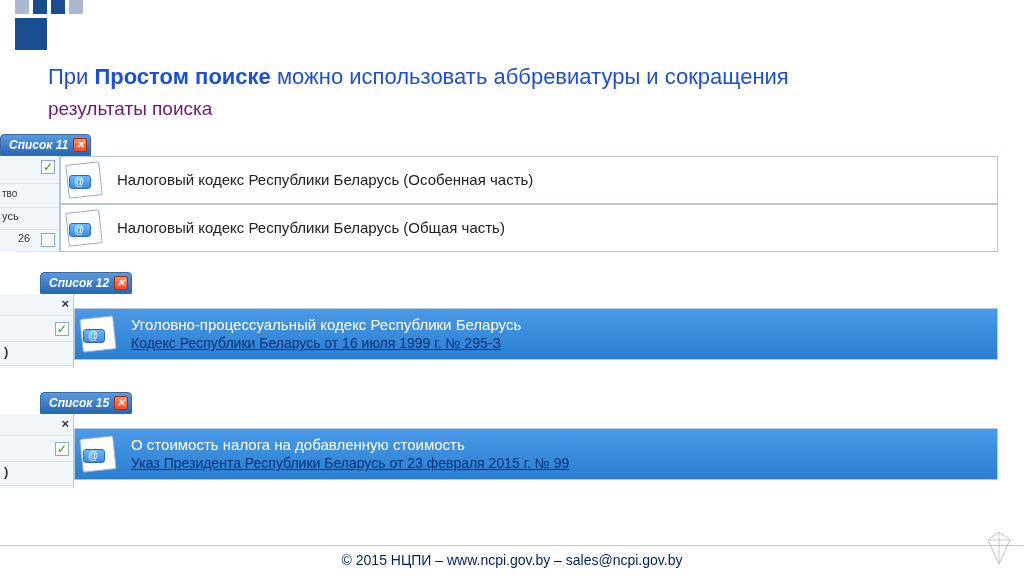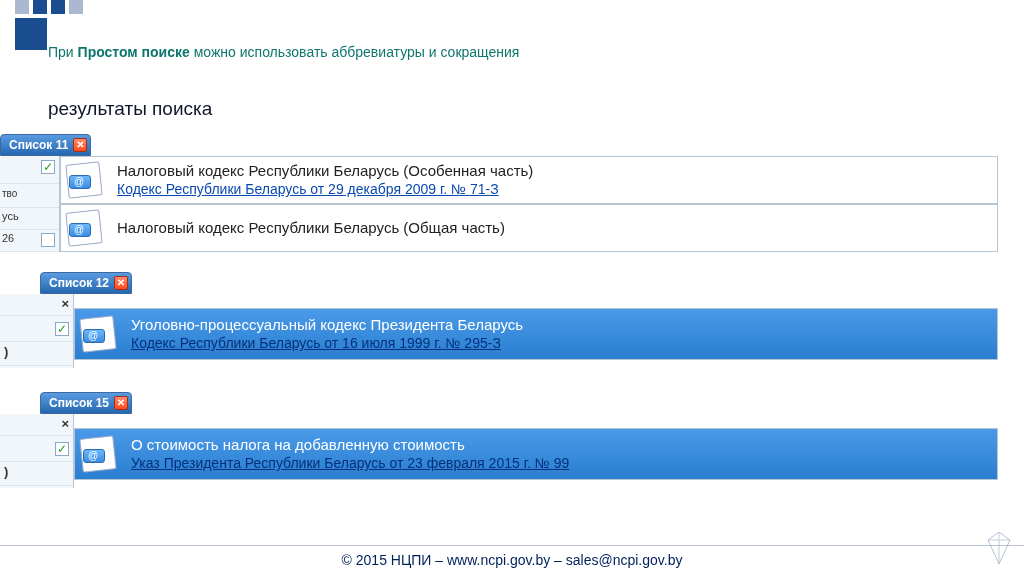--- a/index.html
+++ b/index.html
@@ -17,33 +17,33 @@
     left: 15px;
     display: flex;
     gap: 4px;
   }
   .sq { width: 14px; height: 14px; }
   .sq-dark { background: #1a4d8f; }
   .sq-light { background: #aab8d0; }
   .sq-big { width: 32px; height: 32px; background: #1a4d8f; position: absolute; top: 18px; left: 15px; }
   .heading {
     position: absolute;
-    top: 44px;
+    top: 64px;
     left: 48px;
     right: 40px;
-    font-size: 14px;
-    color: #0f766e;
+    font-size: 22px;
+    color: #1d4ed8;
   }
   .heading .bold { font-weight: bold; }
   .subheading {
     position: absolute;
     top: 98px;
     left: 48px;
     font-size: 19px;
-    color: #0f172a;
+    color: #701a75;
   }
   .block {
     position: absolute;
     left: 0;
     right: 26px;
   }
   .tab-strip {
     height: 22px;
     position: relative;
   }
@@ -53,20 +53,21 @@
     height: 22px;
     background: linear-gradient(to bottom, #5a9ae0, #2668b0);
     border: 1px solid #3a6aa0;
     border-radius: 4px 4px 0 0;
     color: #ffffff;
     font-size: 12px;
     font-weight: bold;
     padding: 2px 22px 2px 8px;
     display: flex;
     align-items: center;
+    font-style: italic;
   }
   .tab-close {
     position: absolute;
     right: 3px;
     top: 3px;
     width: 14px;
     height: 14px;
     background: linear-gradient(to bottom,#ff8c6b,#ff4a1f);
     border: 1px solid #a03010;
     border-radius: 2px;
@@ -196,33 +197,32 @@
     </div>
   </div>
   <div class="left-frag" style="top:22px; width:60px; height:96px;">
     <div class="row" style="height:28px;">
         <span class="check">✓</span>
       </div>
     <div class="row" style="height:24px; padding:4px 2px; font-size:10px;"><span>тво</span></div>
     <div class="row" style="height:22px; padding:2px 2px; font-size:11px; display:flex; justify-content:space-between;">
       <span>усь</span>
     </div>
-    <div class="row" style="height:22px; padding:2px 2px; font-size:11px; display:flex;">
+    <div class="row" style="height:22px; padding:2px 2px; font-size:11px; display:flex;margin-left:16px;">
       <span>26</span>
       <span class="check" style="top:3px; border:1px solid #8aa8c8; color:transparent;">.</span>
     </div>
   </div>
   <div class="result-row" style="top:22px; left:60px; height:48px;">
     <div class="doc-icon">
         <div class="envelope"></div>
         <div class="at">@</div>
       </div>
     <div class="text-col">
       <div class="title">Налоговый кодекс Республики Беларусь (Особенная часть)</div>
-      <div class="link">Кодекс Республики Беларусь от 29 декабря 2009 г. № 71-З</div>
     </div>
   </div>
   <div class="result-row" style="top:70px; left:60px; height:48px;">
     <div class="doc-icon">
         <div class="envelope"></div>
         <div class="at">@</div>
       </div>
     <div class="text-col">
       <div class="title">Налоговый кодекс Республики Беларусь (Общая часть)</div>
     </div>
@@ -242,21 +242,21 @@
         <span class="check" style="top:6px;">✓</span>
       </div>
     <div class="row" style="height:24px; padding:2px 4px; font-size:13px; font-weight:bold;">)</div>
   </div>
   <div class="result-row highlight" style="top:36px; left:74px; height:52px;">
     <div class="doc-icon">
         <div class="envelope"></div>
         <div class="at">@</div>
       </div>
     <div class="text-col">
-      <div class="title">Уголовно-процессуальный кодекс Президента Беларусь</div>
+      <div class="title">Уголовно-процессуальный кодекс Республики Беларусь</div>
       <div class="link">Кодекс Республики Беларусь от 16 июля 1999 г. № 295-З</div>
     </div>
   </div>
 </div>
 
 <div class="block" style="top:392px; height:96px;">
   <div class="tab-strip">
     <div class="tab" style="left:40px;">
       <span>Список 15</span>
       <span class="tab-close">✕</span>

